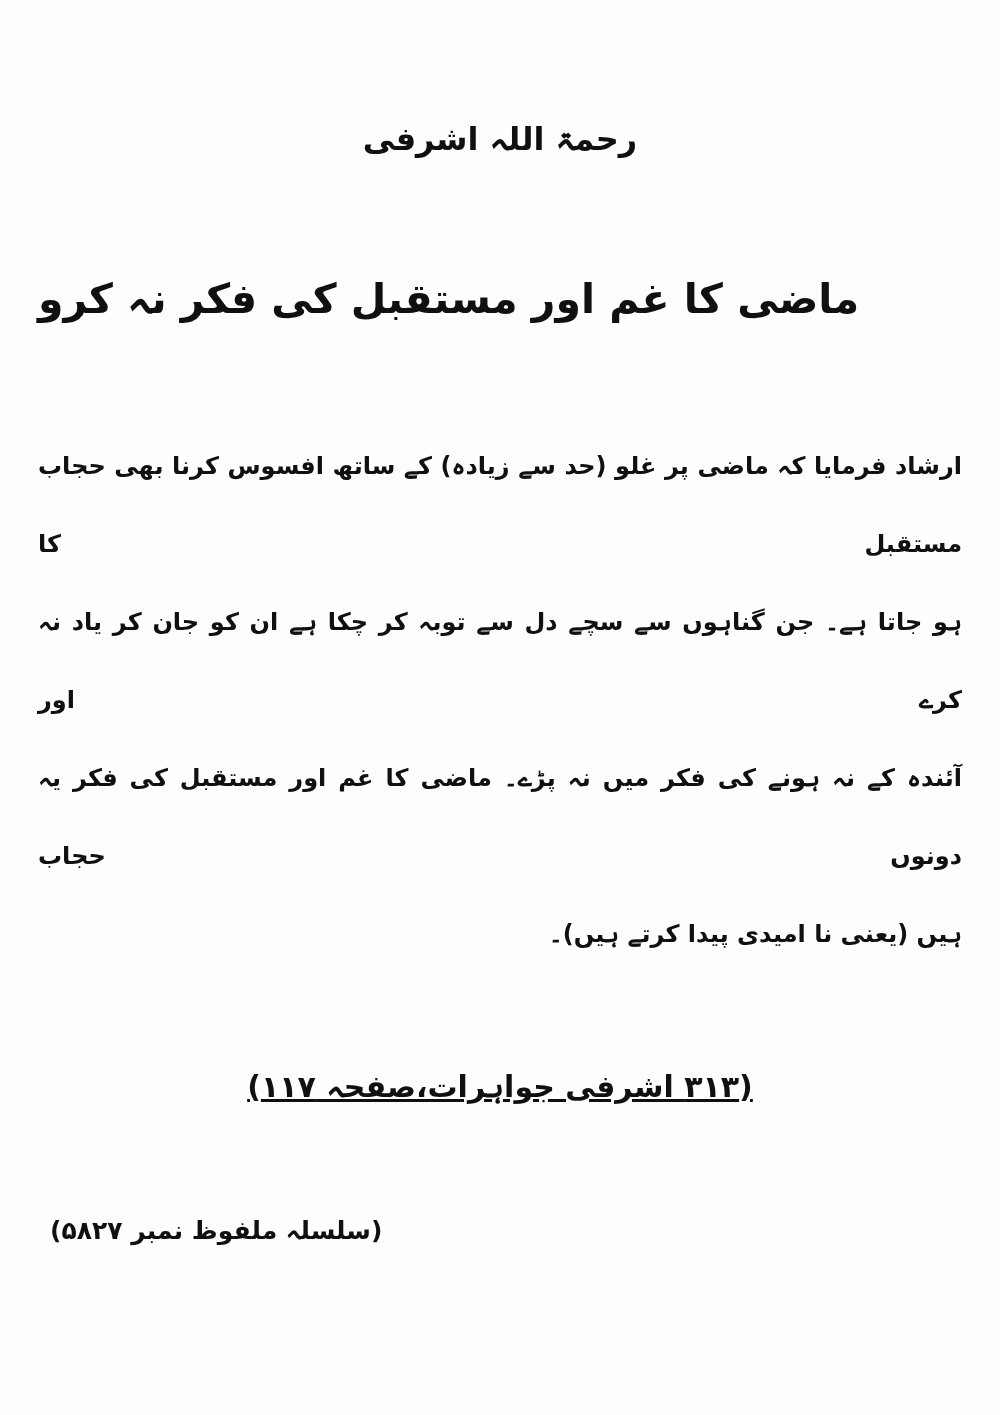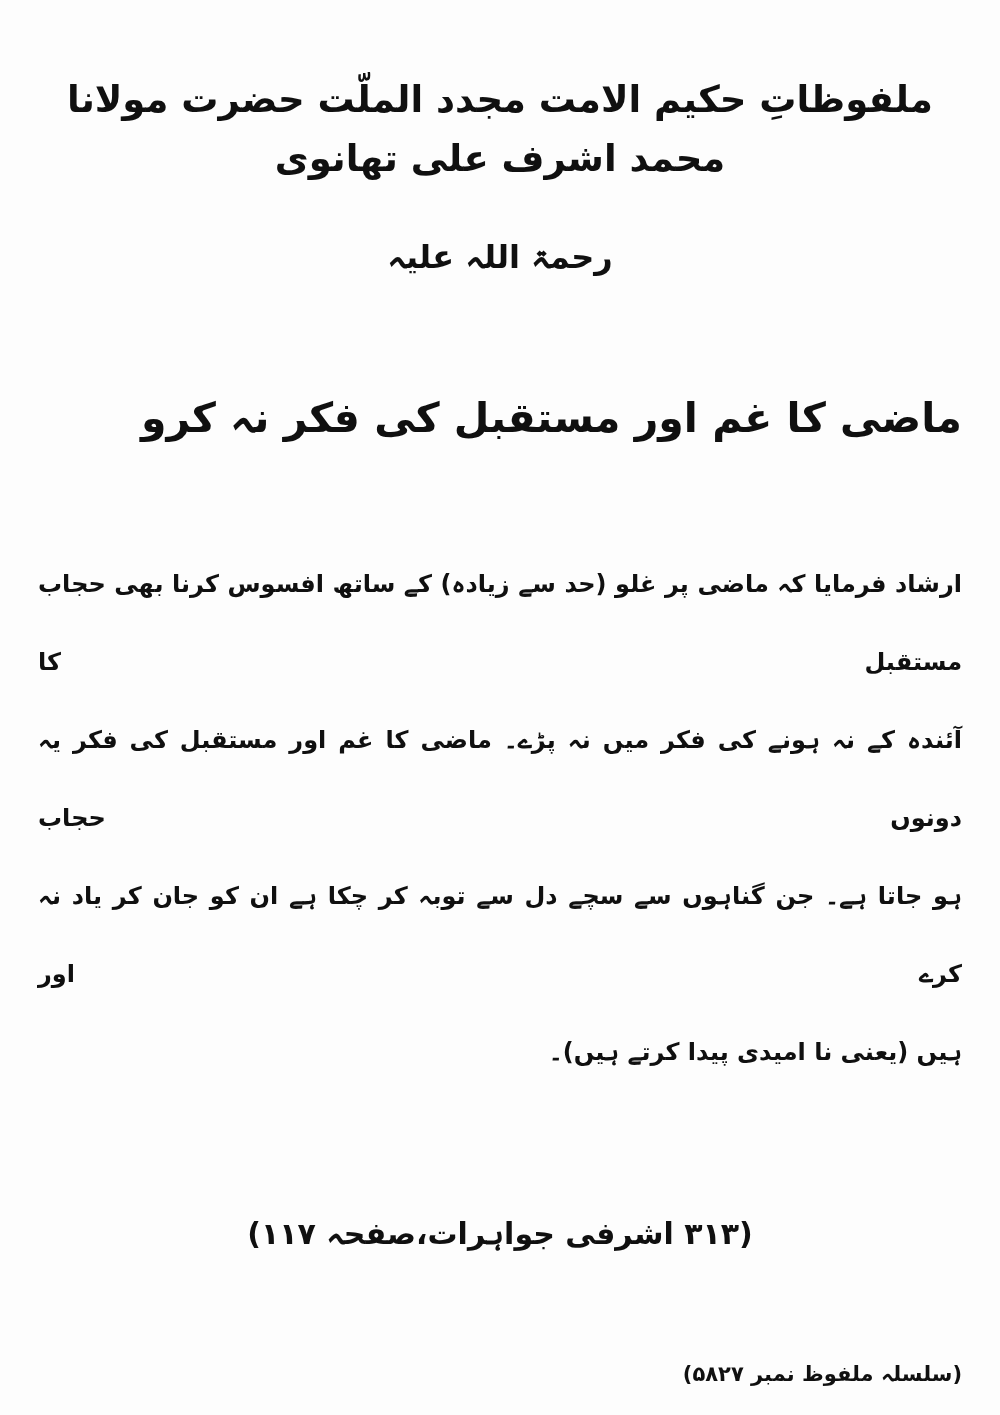--- a/index.html
+++ b/index.html
@@ -30,21 +30,21 @@
   .doc-subtitle {
     direction: rtl;
     text-align: center;
     font-size: 32px;
     font-weight: 700;
     line-height: 1.6;
     margin-top: 44px;
   }
   .section-heading {
     direction: rtl;
-    text-align: right;
+    text-align: left;
     font-size: 41px;
     font-weight: 700;
     line-height: 1.7;
     margin: 100px 0 0 0;
   }
   .body-paragraph {
     margin-top: 92px;
   }
   .body-line {
     direction: rtl;
@@ -59,48 +59,48 @@
   .body-line.last {
     text-align: left;
     text-align-last: right;
   }
   .citation {
     direction: rtl;
     text-align: center;
     font-size: 30px;
     font-weight: 700;
     line-height: 1.7;
-    margin-top: 117px;
+    margin-top: 88px;
+    text-decoration: underline;
   }
   .series-note {
     direction: rtl;
-    text-align: right;
-    font-size: 21px;
+    text-align: left;
+    font-size: 25px;
     font-weight: 700;
     line-height: 1.7;
     margin-top: 98px;
     padding-left: 12px;
   }
 </style>
 </head>
 <body>
 
 <div class="page" style="--page-bg: #fdfdfd; --ink: #101010;">
 
   <header>
-    <h1 class="doc-title">ملفوظاتِ حکیم الامت مجدد الملّت حضرت مولانا محمد اشرف علی تھانوی</h1>
-    <div class="doc-subtitle">رحمۃ اللہ علیہ</div>
+    <div class="doc-subtitle">رحمۃ اللہ اشرفی</div>
   </header>
 
   <h2 class="section-heading">ماضی کا غم اور مستقبل کی فکر نہ کرو</h2>
 
   <div class="body-paragraph">
     <div class="body-line">ارشاد فرمایا کہ ماضی پر غلو (حد سے زیادہ) کے ساتھ افسوس کرنا بھی حجاب مستقبل کا</div>
+    <div class="body-line">ہو جاتا ہے۔ جن گناہوں سے سچے دل سے توبہ کر چکا ہے ان کو جان کر یاد نہ کرے اور</div>
     <div class="body-line">آئندہ کے نہ ہونے کی فکر میں نہ پڑے۔ ماضی کا غم اور مستقبل کی فکر یہ دونوں حجاب</div>
-    <div class="body-line">ہو جاتا ہے۔ جن گناہوں سے سچے دل سے توبہ کر چکا ہے ان کو جان کر یاد نہ کرے اور</div>
     <div class="body-line last">ہیں (یعنی نا امیدی پیدا کرتے ہیں)۔</div>
   </div>
 
   <div class="citation">(۳۱۳ اشرفی جواہرات،صفحہ ۱۱۷)</div>
 
   <div class="series-note">(سلسلہ ملفوظ نمبر ۵۸۲۷)</div>
 
 </div>
 
 </body></html>

